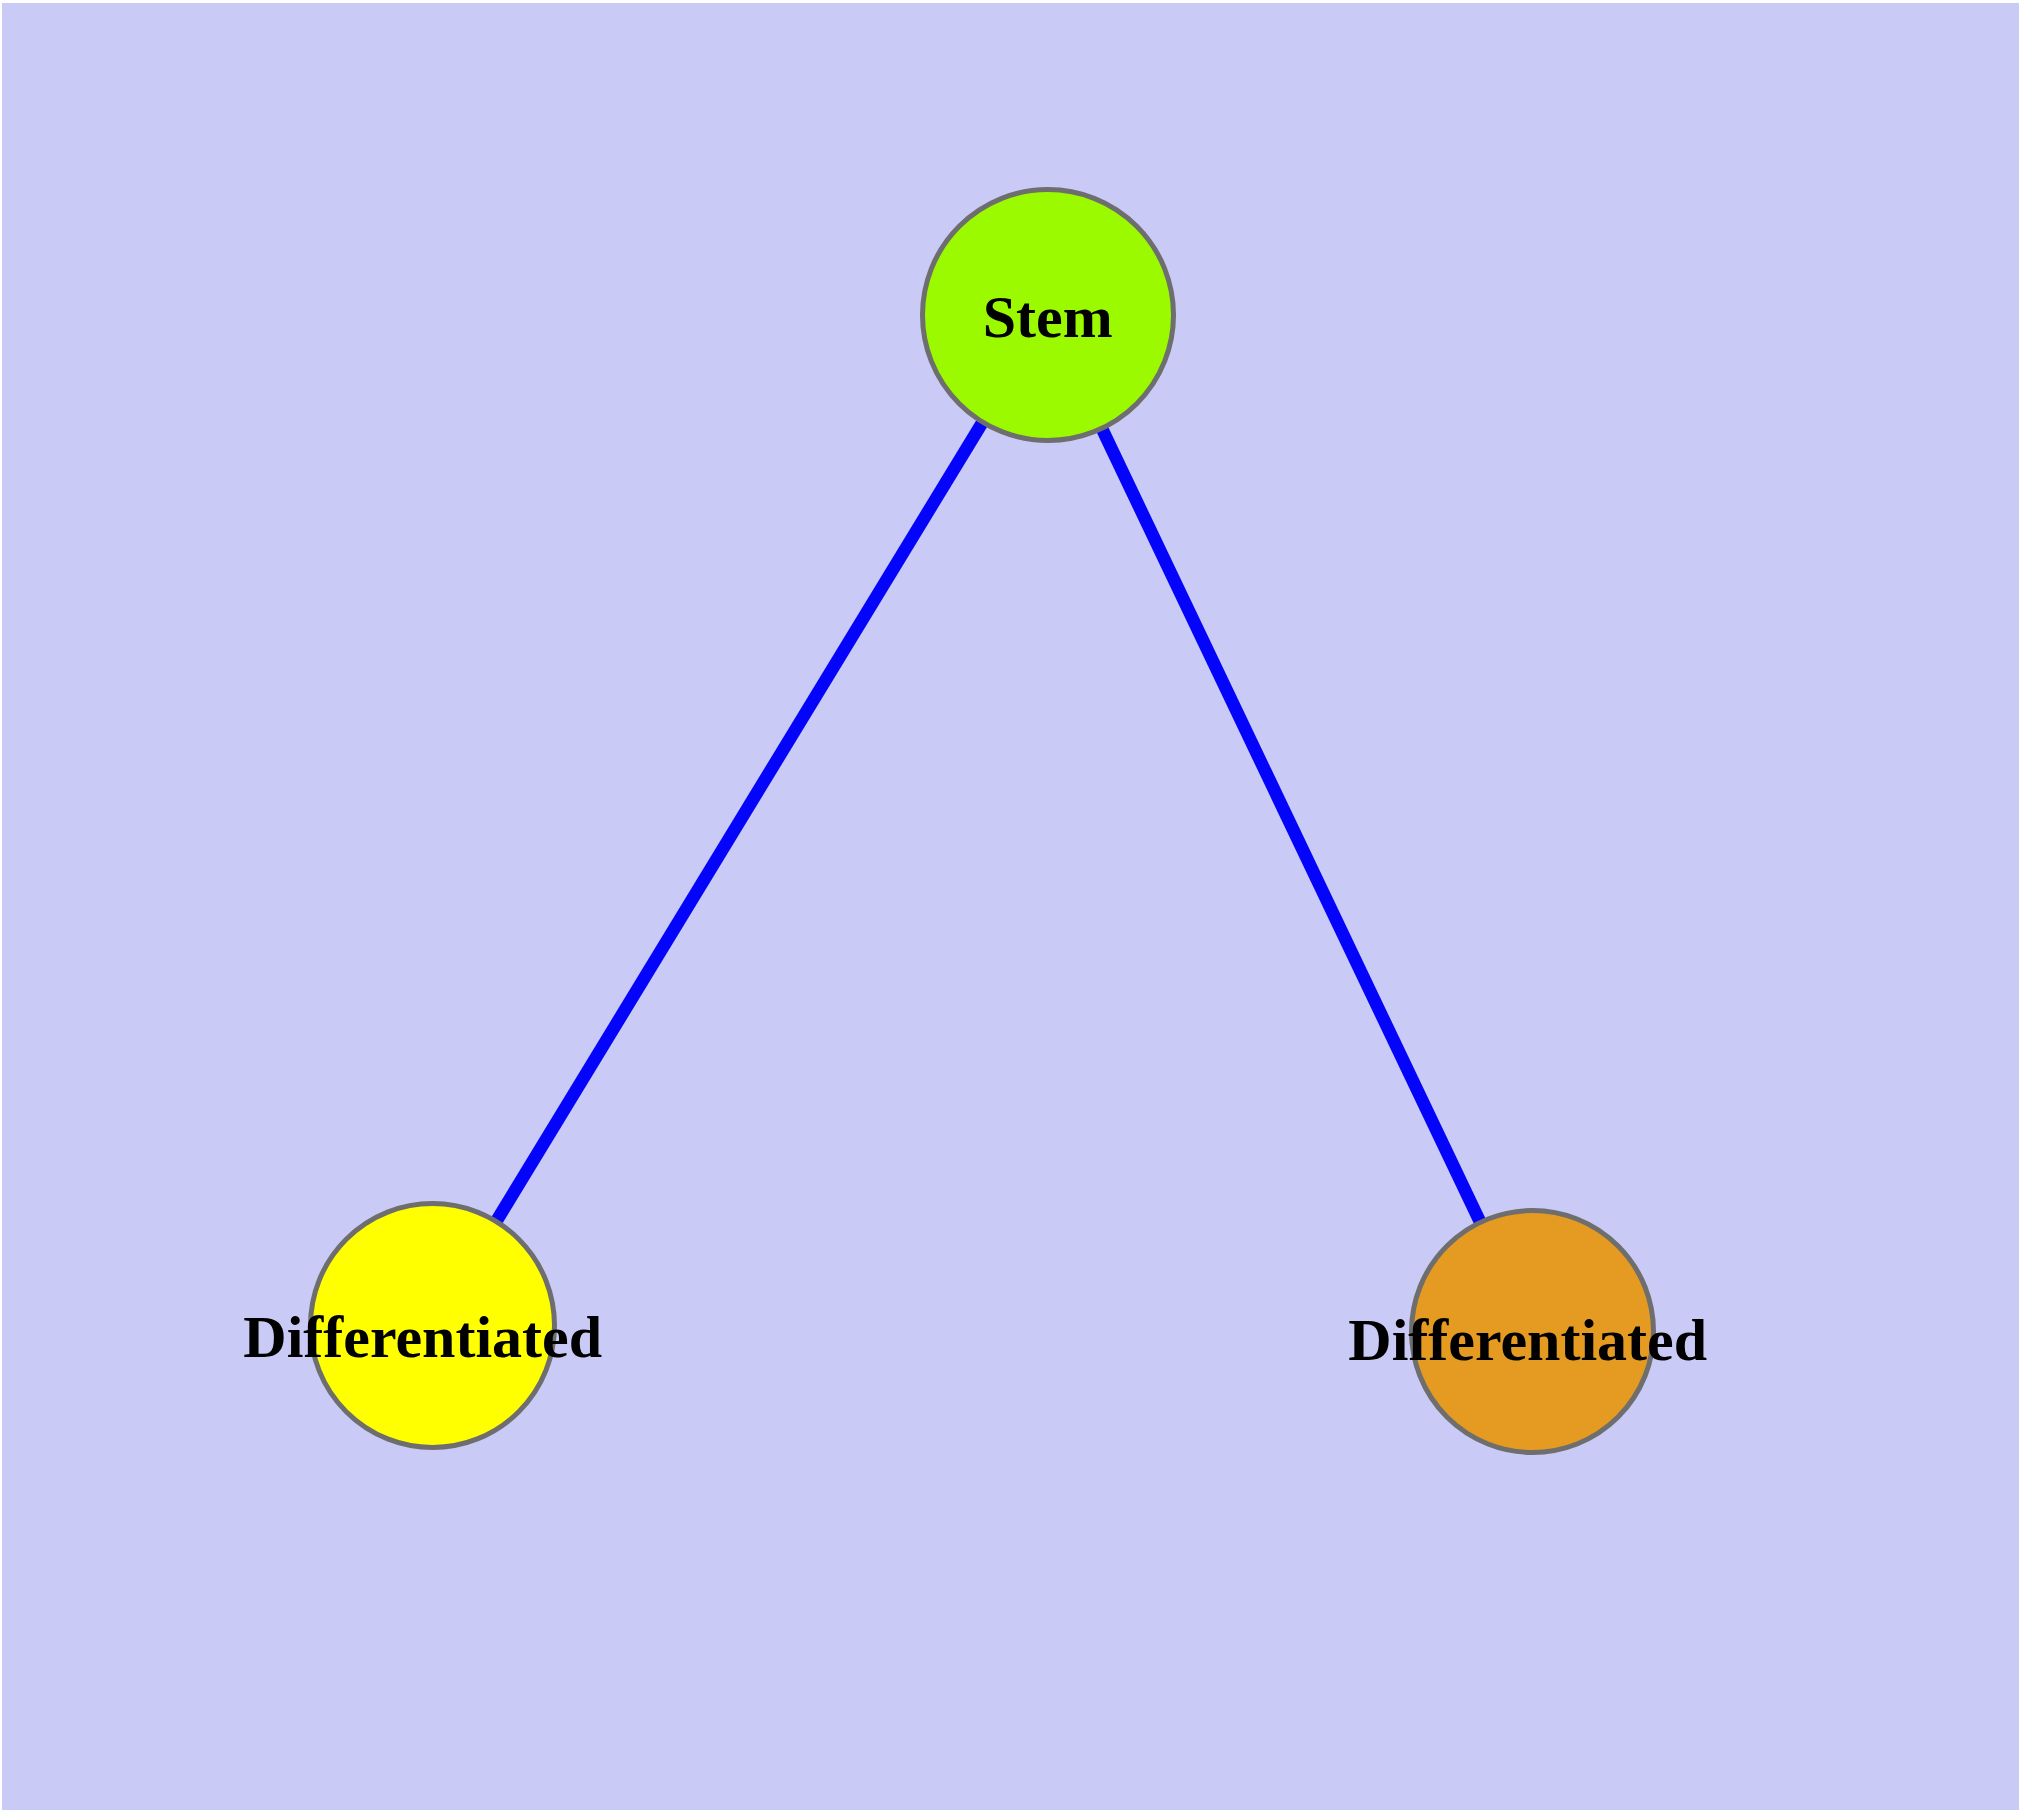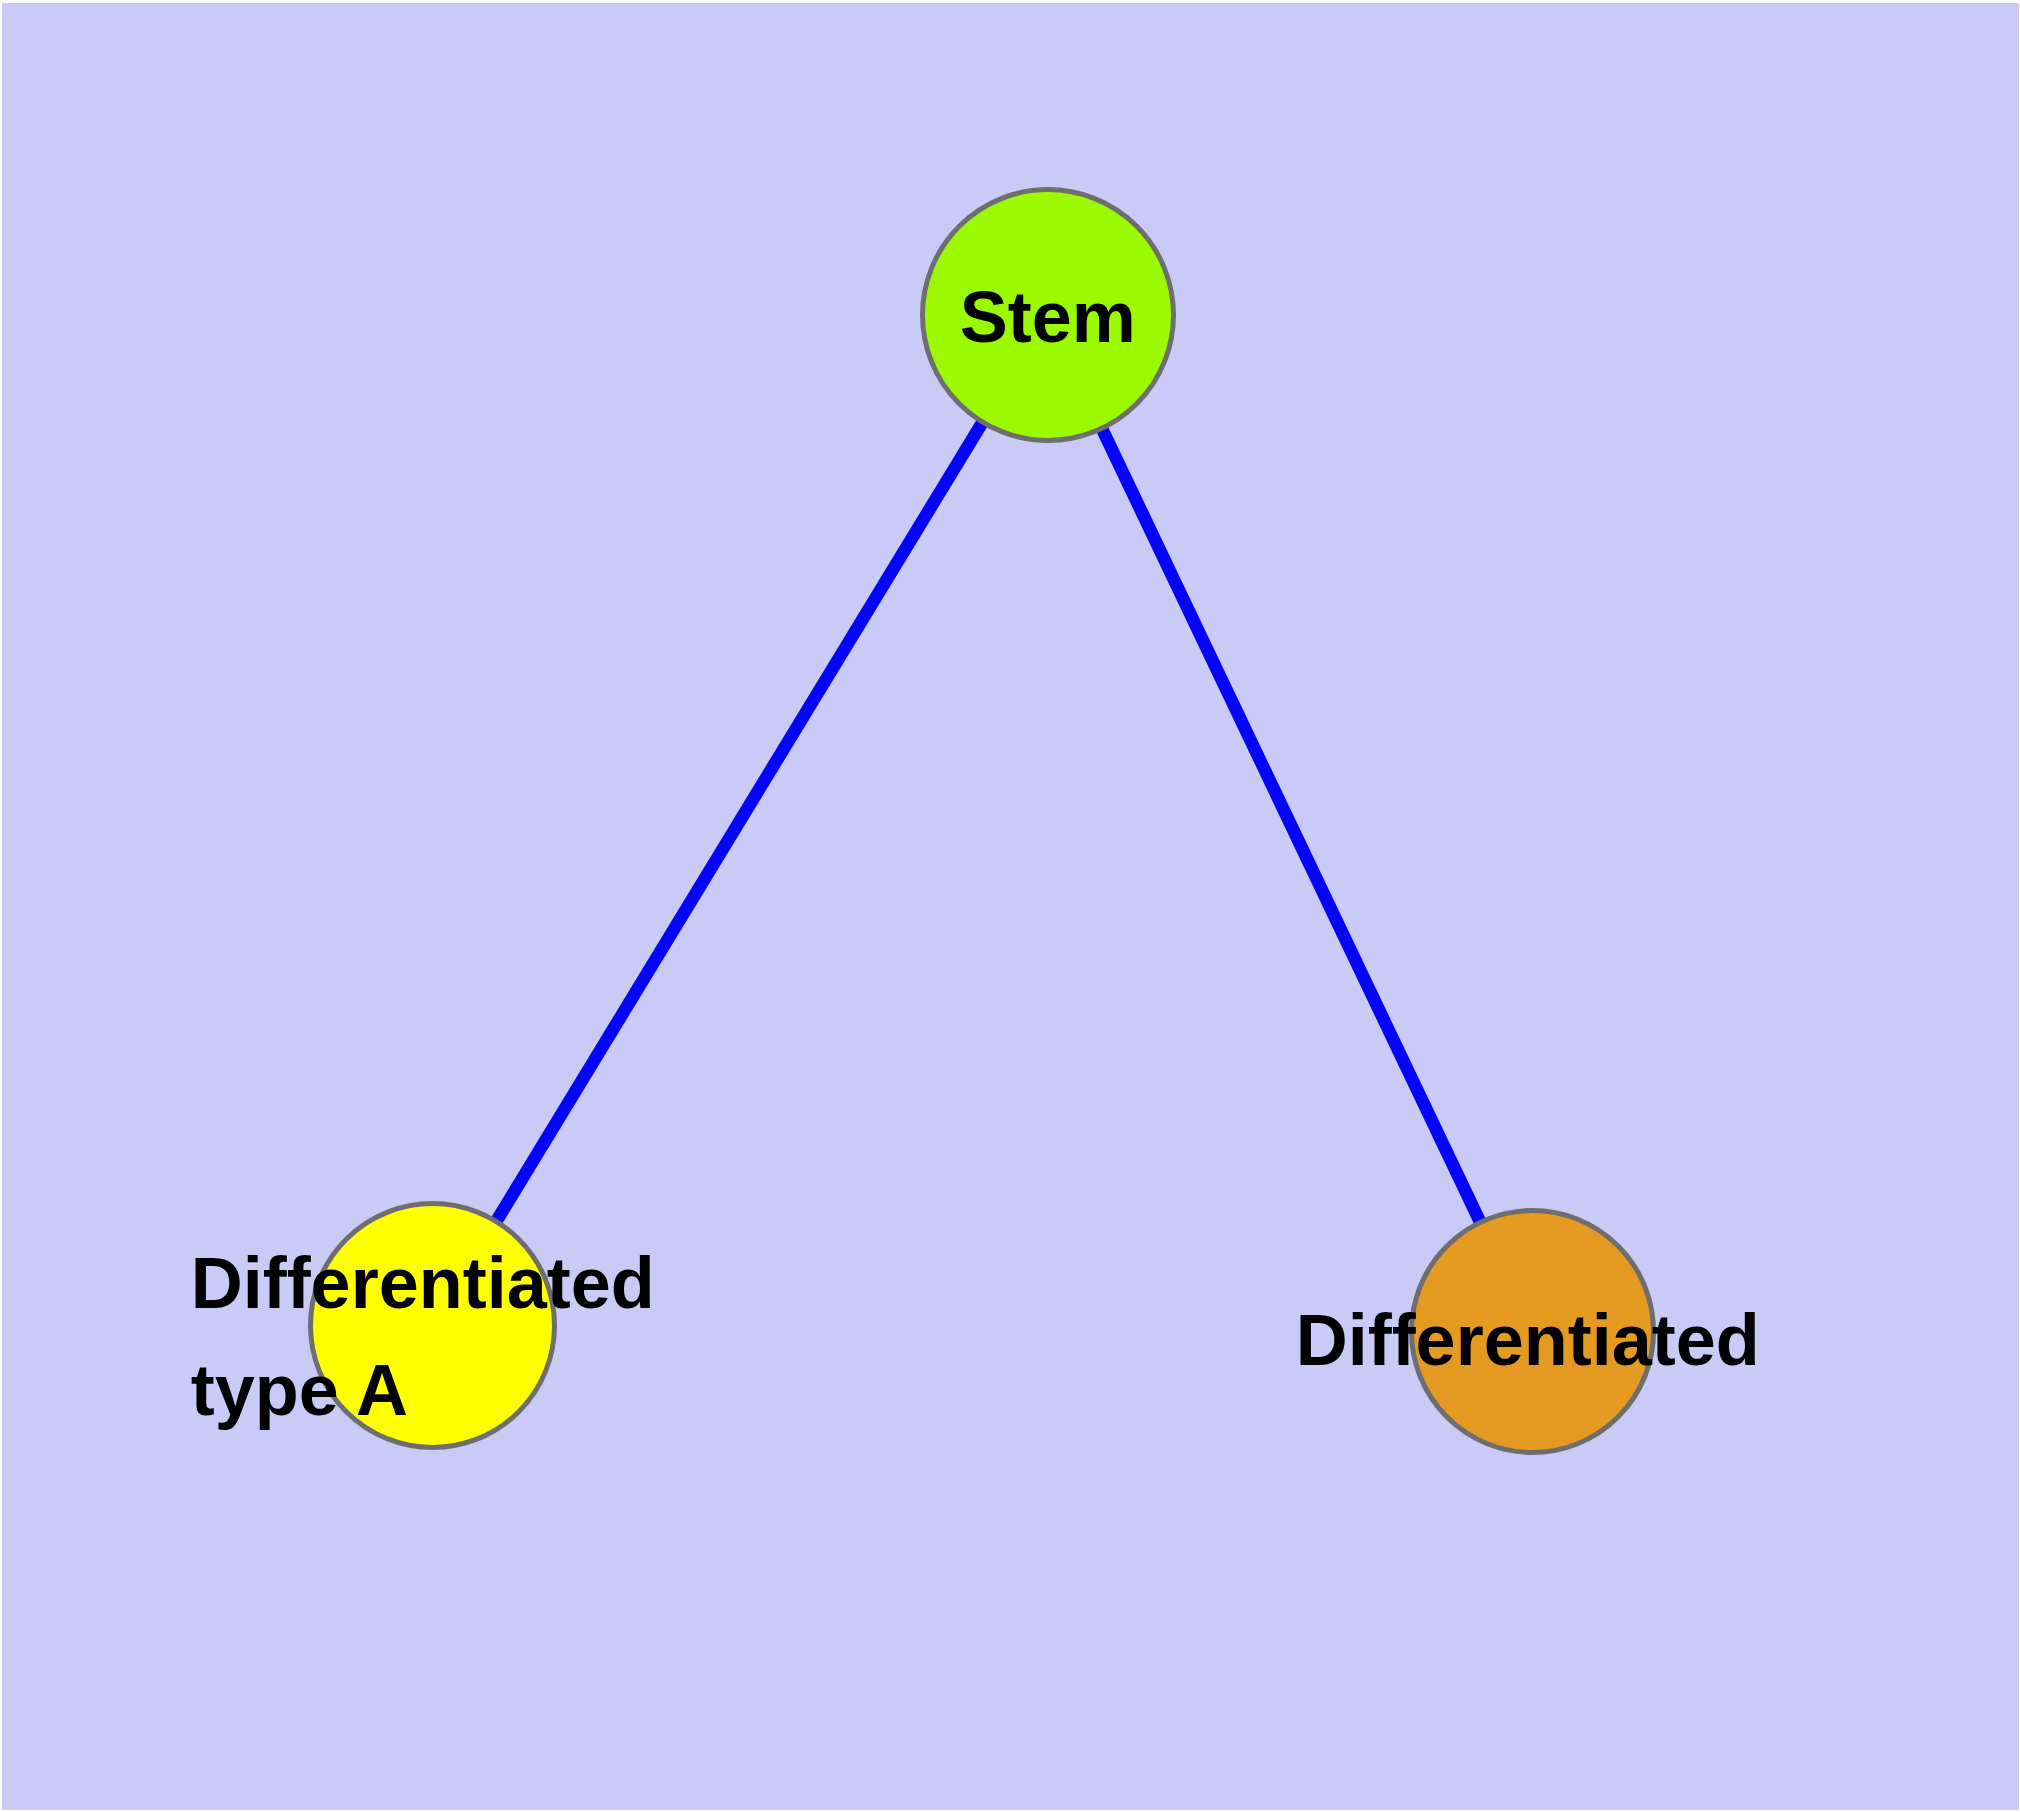--- a/index.html
+++ b/index.html
@@ -37,27 +37,28 @@
     border: 5.1px solid #6e6e6e;
     box-sizing: border-box;
     z-index: 2;
   }
   .node-stem   { left: 918px; top: 184px;  width: 256px; height: 256px; }
   .node-type-a { left: 306px;  top: 1198px; width: 249px; height: 249px; }
   .node-type-b { left: 1407px; top: 1205px; width: 247px; height: 247px; }
   .node-label {
     position: absolute;
     transform: translate(-50%, -50%);
-    text-align: left;
+    text-align: right;
     font-weight: 700;
-    font-size: 72px;
+    font-size: 60px;
     line-height: 107px;
     white-space: nowrap;
     z-index: 3;
     letter-spacing: 0;
+    font-family: Liberation Serif, serif;
   }
   .label-stem   { left: 1046px; top: 314px; }
   .label-type-a { left: 421px;  top: 1334px; }
   .label-type-b { left: 1526px; top: 1337px; }
 </style>
 </head>
 <body>
 
 <div class="canvas" style="background-color: rgb(201, 202, 245);">
 
@@ -71,21 +72,20 @@
   <div class="node node-type-a" style="background-color: rgb(255, 255, 0); border-color: rgb(110, 110, 110);"></div>
 
   <div class="node node-type-b" style="background-color: rgb(229, 155, 33); border-color: rgb(110, 110, 110);"></div>
 
   <div class="node-label label-stem" style="color: rgb(0, 0, 0);">
     <span>Stem</span>
   </div>
 
   <div class="node-label label-type-a" style="color: rgb(0, 0, 0);">
     <div>Differentiated</div>
-    <div>type A</div>
   </div>
 
   <div class="node-label label-type-b" style="color: rgb(0, 0, 0);">
     <div>Differentiated</div>
   </div>
 
 </div>
 
 
 </body></html>

